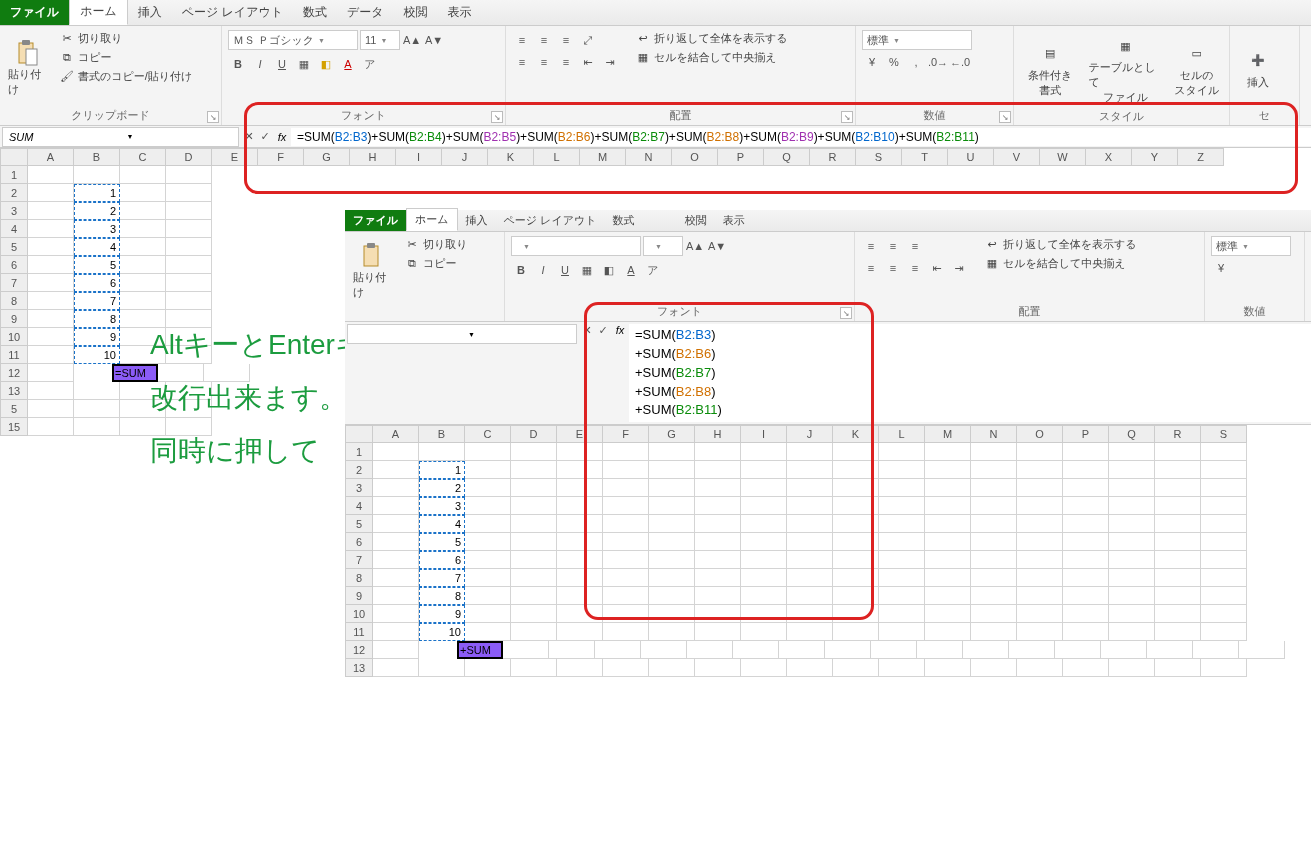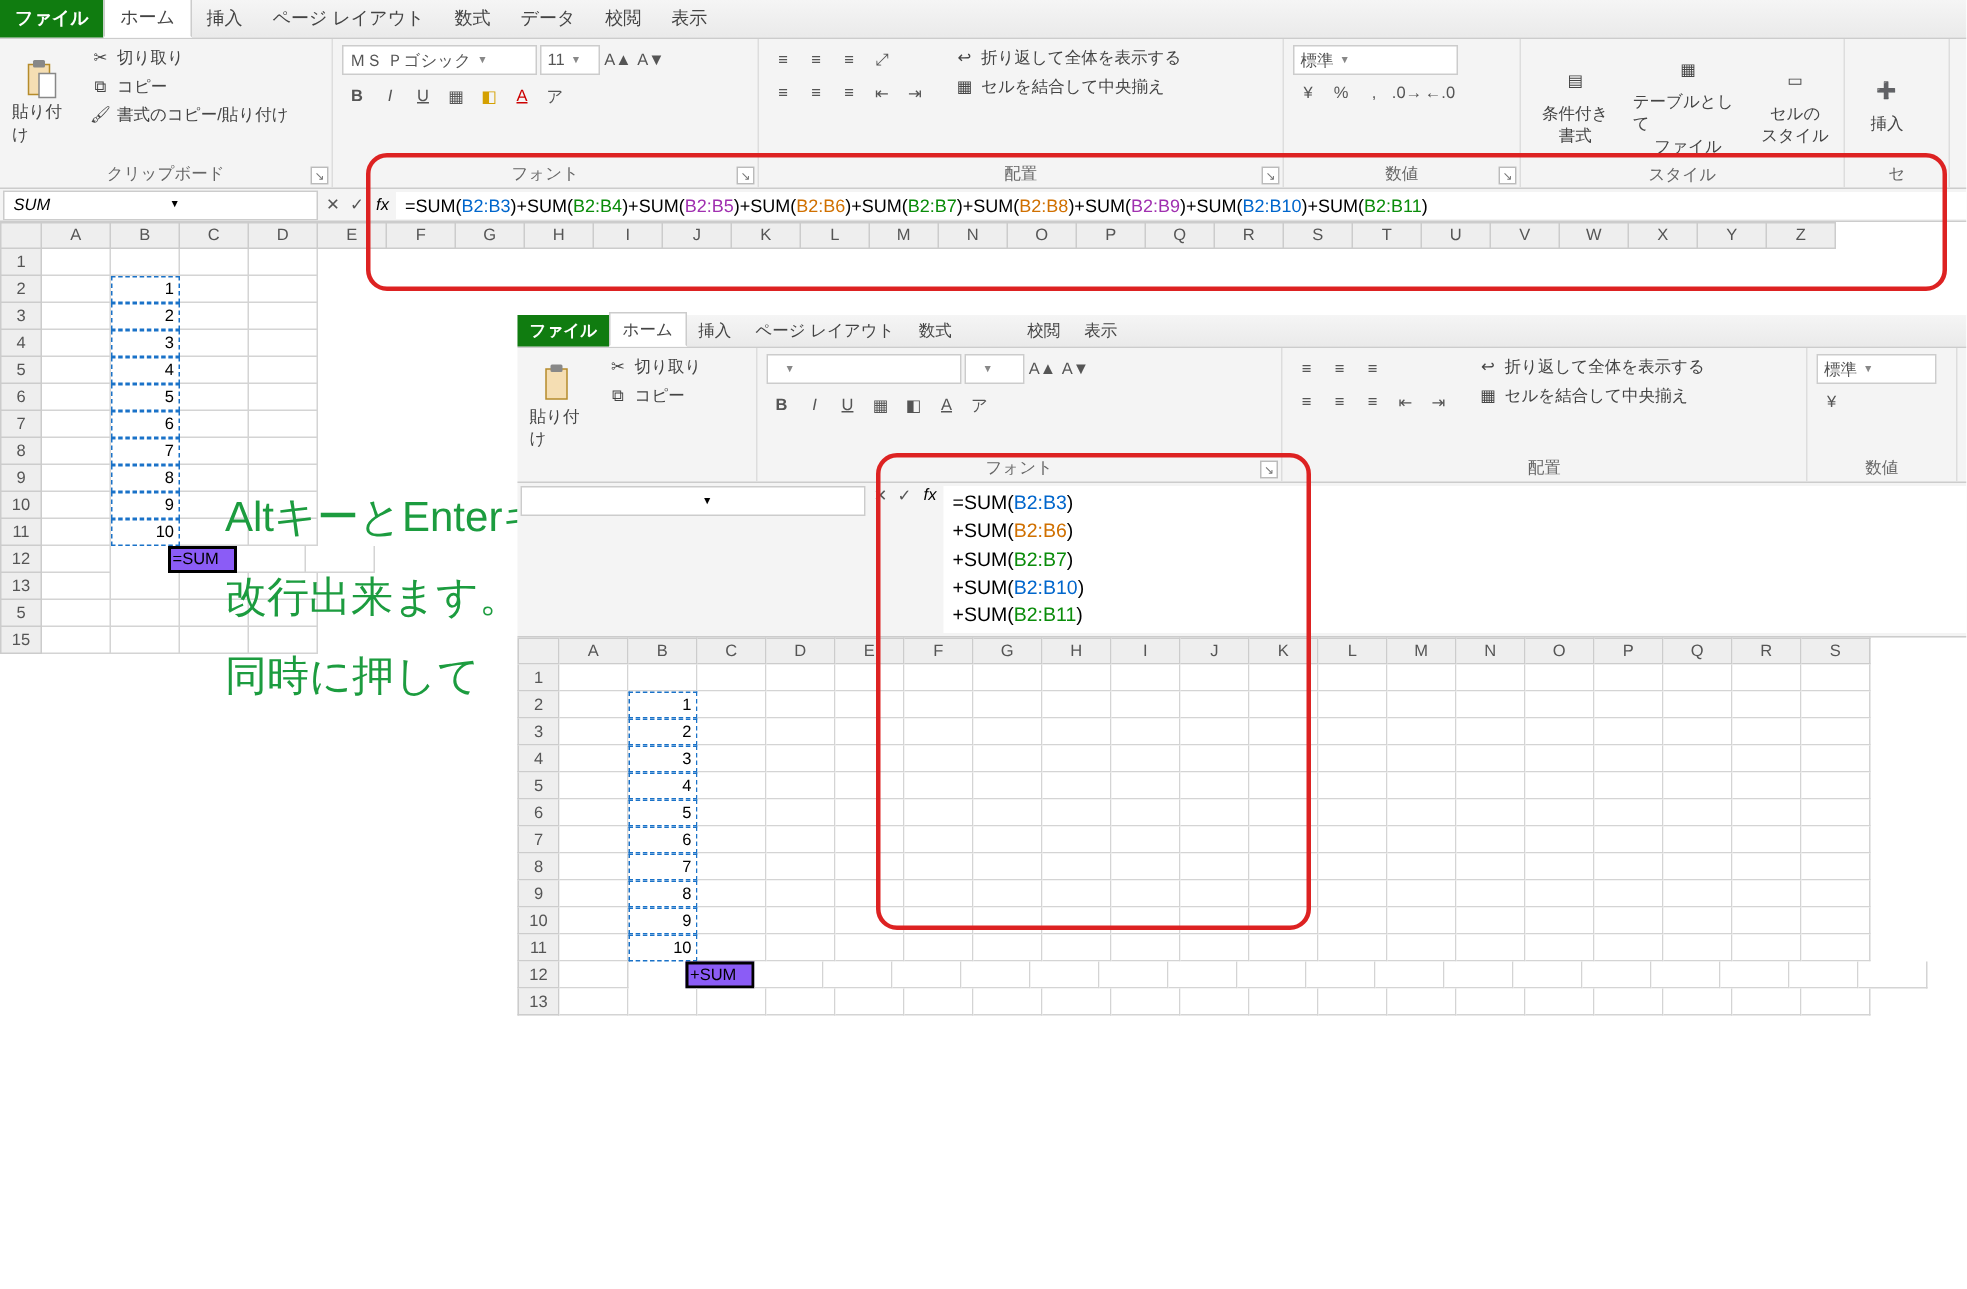--- a/index.html
+++ b/index.html
@@ -23,21 +23,21 @@
 .minibtn .ico { width:14px; height:14px; display:flex; align-items:center; justify-content:center; }
 
 .col { display:flex; flex-direction:column; justify-content:flex-start; gap:2px; }
 .row { display:flex; align-items:center; gap:2px; }
 
 .combo { display:inline-flex; align-items:center; border:1px solid #ccc; background:#fff; height:20px; padding:0 4px; color:#555; cursor:pointer; }
 .combo .tri { margin-left:4px; font-size:7px; color:#888; }
 .sq { width:20px; height:20px; display:inline-flex; align-items:center; justify-content:center; border:1px solid transparent; cursor:pointer; color:#555; }
 
 .namebox-row { display:flex; align-items:center; height:22px; border-bottom:1px solid #ccc; background:#f4f4f4; }
-.namebox { width: 210px; display:flex; align-items:center; border:1px solid #ccc; background:#fff; margin:0 2px; height:20px; }
+.namebox { width: 237px; display:flex; align-items:center; border:1px solid #ccc; background:#fff; margin:0 2px; height:20px; }
 .namebox span { flex:1; padding:0 6px; font-style:italic; }
 .fx-btn { width:18px; text-align:center; cursor:pointer; font-style:italic; }
 .formula { flex:1; background:#fff; padding:2px 6px; font-size:12px; white-space:nowrap; }
 .fml-cancel,.fml-enter { width:16px; text-align:center; cursor:pointer; color:#555; }
 
 .grid1 { position:relative; }
 .colhdrs { display:flex; height:18px; }
 .ch { border:1px solid #ccc; border-left:none; display:flex; align-items:center; justify-content:center; background:#eee; color:#555; height:18px; }
 .rh { width:28px; border:1px solid #ccc; border-top:none; display:flex; align-items:center; justify-content:center; background:#eee; color:#555; height:18px; }
 .corner { width:28px; height:18px; border:1px solid #ccc; background:#eee; }
@@ -522,21 +522,21 @@
         <span>&nbsp;</span>
         <span class="tri" style="padding:0 4px;font-size:7px">▼</span>
       </div>
     <span class="fml-cancel">✕</span>
     <span class="fml-enter">✓</span>
     <span class="fx-btn">fx</span>
     <div class="formula" id="formula2" style="white-space:normal; line-height:1.45; font-size:13px">
         <div><span class="">=SUM(</span><span class="rf-b">B2:B3</span><span class="">)</span></div>
         <div><span class="">+SUM(</span><span class="rf-o">B2:B6</span><span class="">)</span></div>
         <div><span class="">+SUM(</span><span class="rf-g">B2:B7</span><span class="">)</span></div>
-        <div><span class="">+SUM(</span><span class="rf-b">B2:B10</span><span class="">)</span></div>
+        <div><span class="">+SUM(</span><span class="rf-o">B2:B8</span><span class="">)</span></div>
         <div><span class="">+SUM(</span><span class="rf-g">B2:B11</span><span class="">)</span></div>
       </div>
   </div>
 
   <div class="grid1">
     <div class="colhdrs">
       <div class="corner"></div>
       <div id="colhdrs2" style="display: flex;">
           <div class="ch" style="width: 46px;">A</div>
           <div class="ch" style="width: 46px;">B</div>

